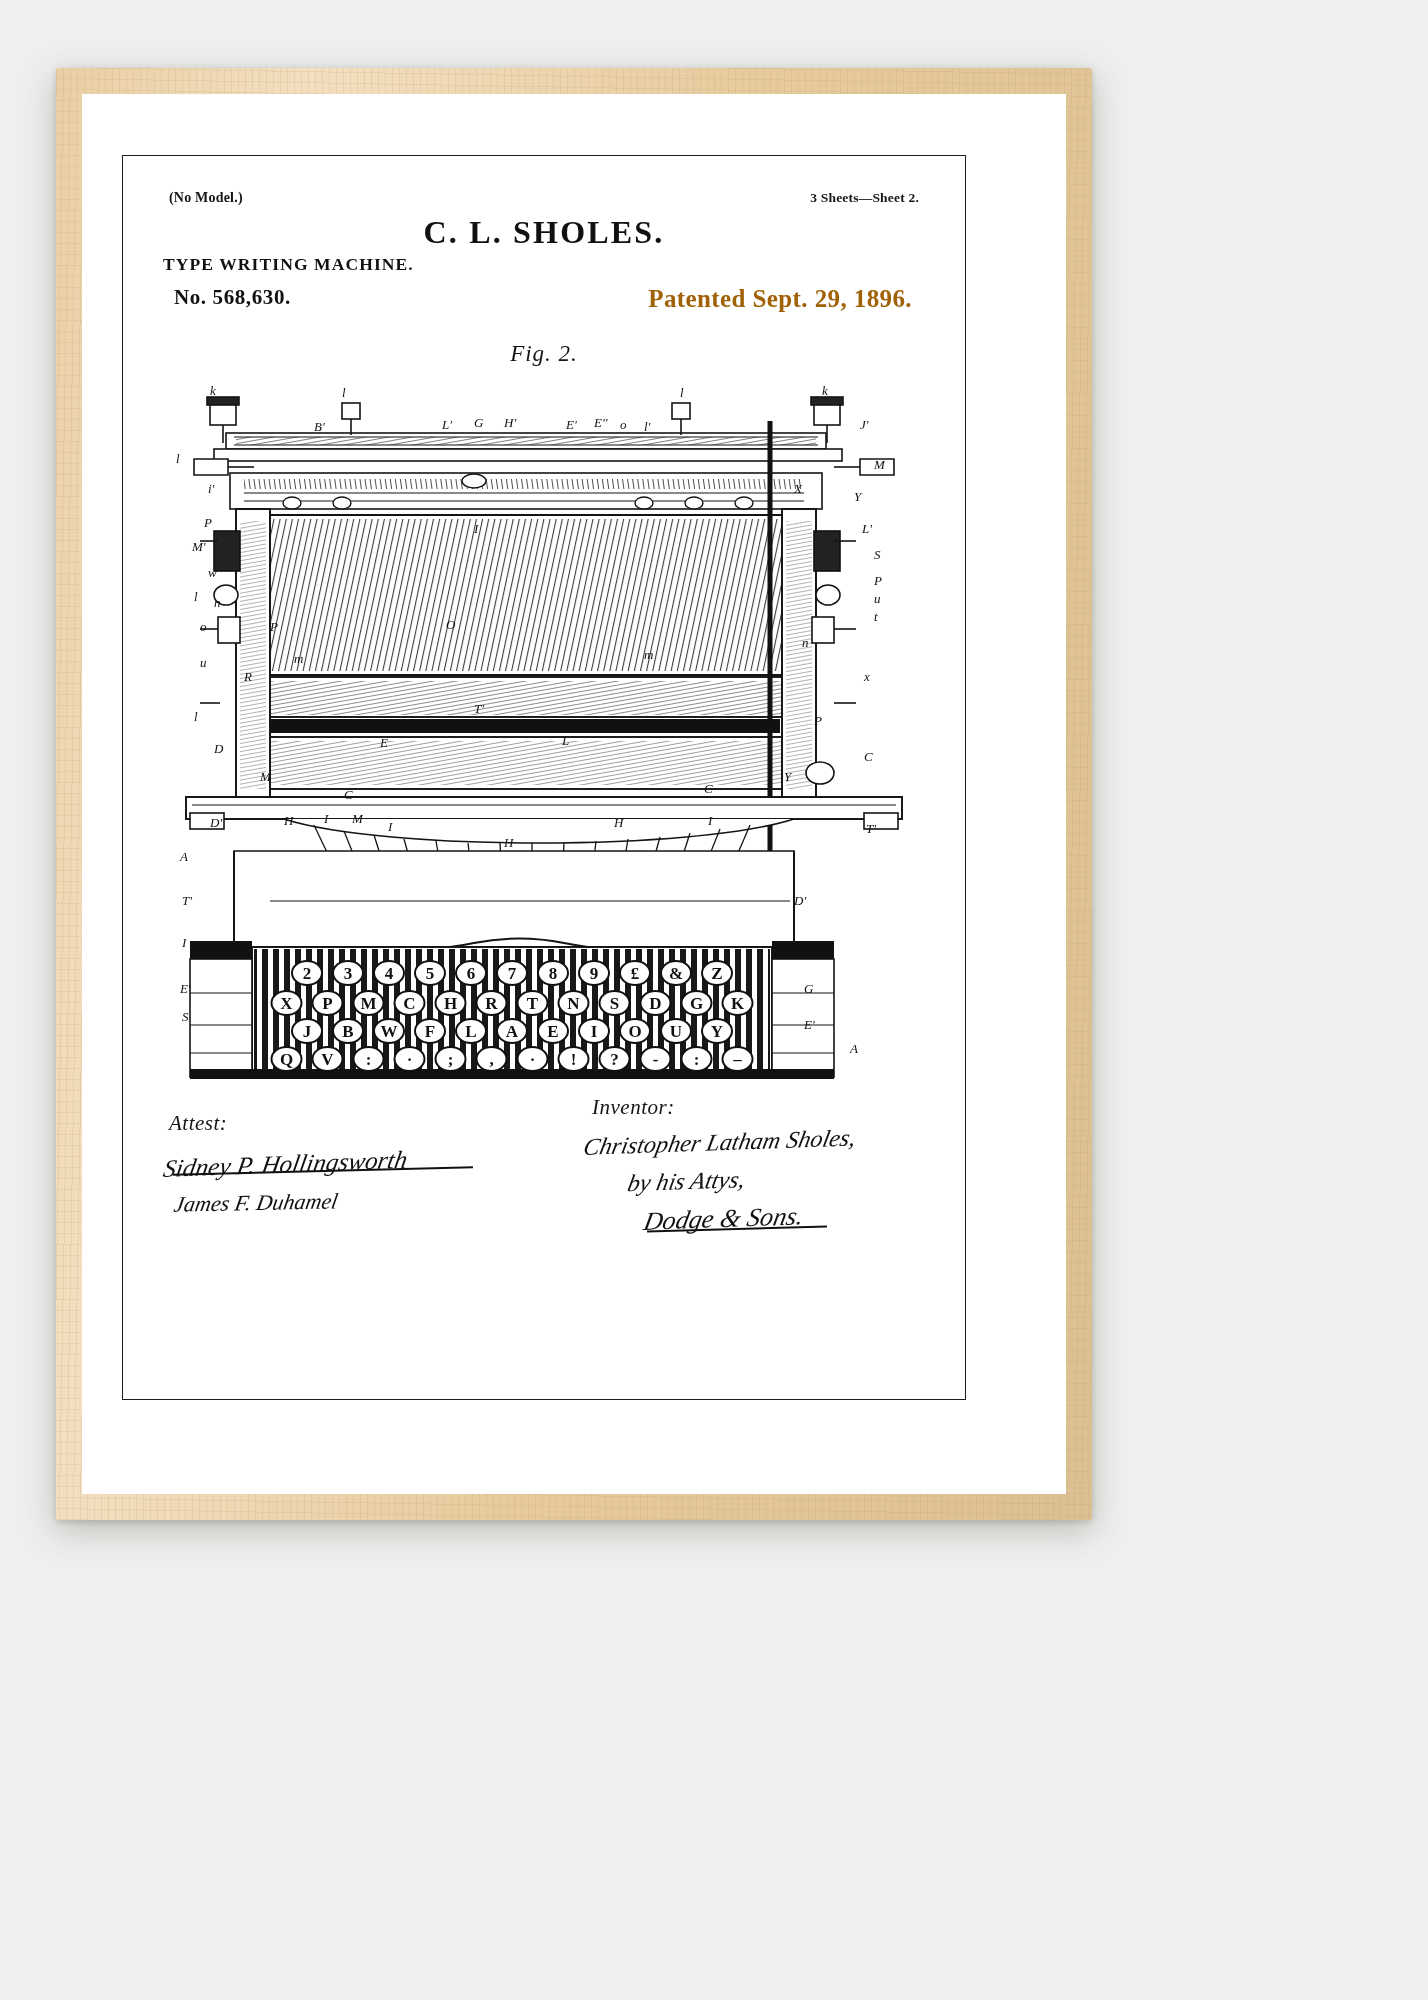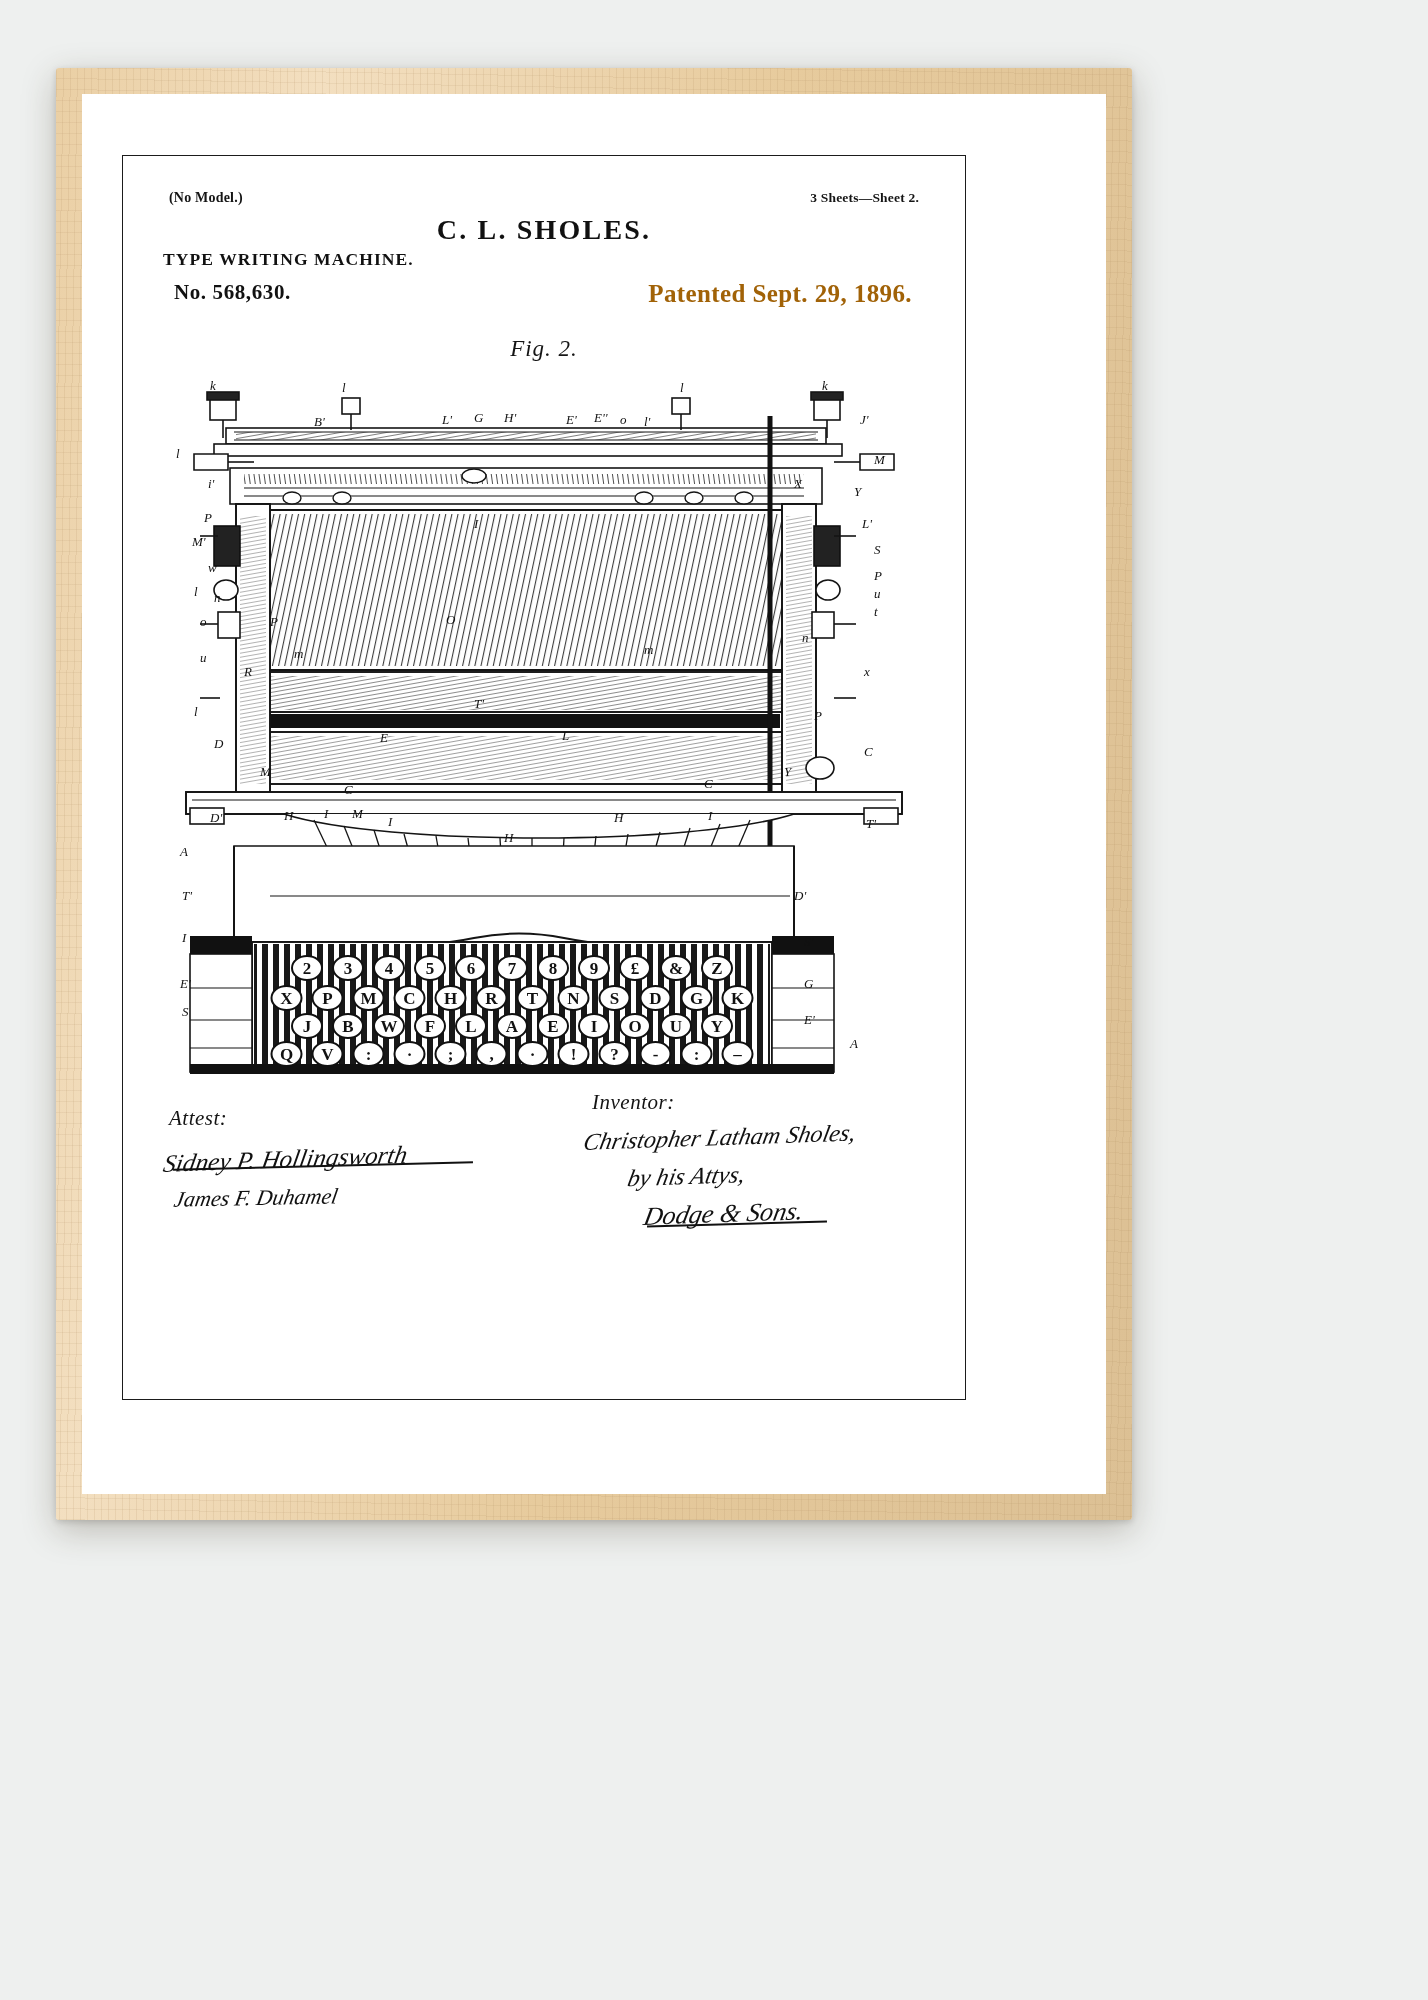--- a/index.html
+++ b/index.html
@@ -14,21 +14,20 @@
     overflow: hidden;
   }
 
   
   .poster-wrap {
     position: absolute;
     left: 56px;
     top: 68px;
     width: 1036px;
     height: 1452px;
-    padding-left: 40px;
   }
   .frame-outer {
     position: absolute;
     inset: 0;
     background: linear-gradient(100deg, #e8cfa8 0%, #f2dcbb 18%, #e2c característica 20%, #e9d0a6 55%, #d9bd90 100%);
     background: linear-gradient(100deg, #eacfa4 0%, #f3dfc0 20%, #e7cb9d 55%, #dcc094 100%);
     border-radius: 3px;
     box-shadow: 0 10px 34px rgba(60,50,30,0.28), 0 2px 6px rgba(0,0,0,0.15);
   }
   
@@ -91,21 +90,21 @@
     position: absolute;
     right: 6px; top: 0;
     font-family: "Liberation Serif", serif;
     font-weight: 700;
     font-size: 13.5px;
     letter-spacing: 0.2px;
     color: #151515;
   }
   .inventor-name {
     text-align: center;
-    font-size: 28px;
+    font-size: 32px;
     font-weight: 700;
     letter-spacing: 2.2px;
     color: #111;
     margin-top: 2px;
   }
   .title-line {
     text-align: left;
     font-size: 17.5px;
     font-weight: 700;
     letter-spacing: 1.1px;

